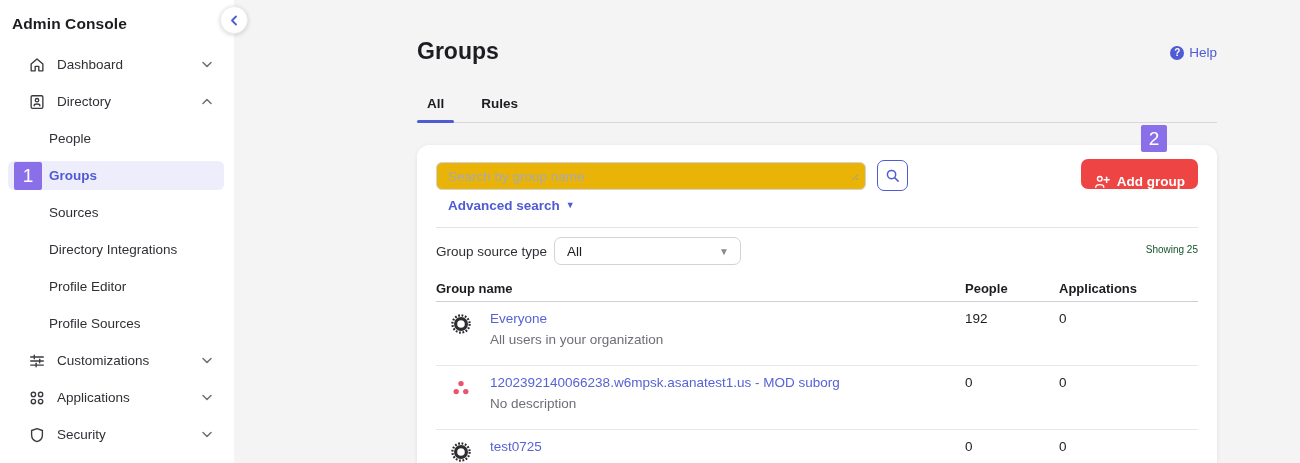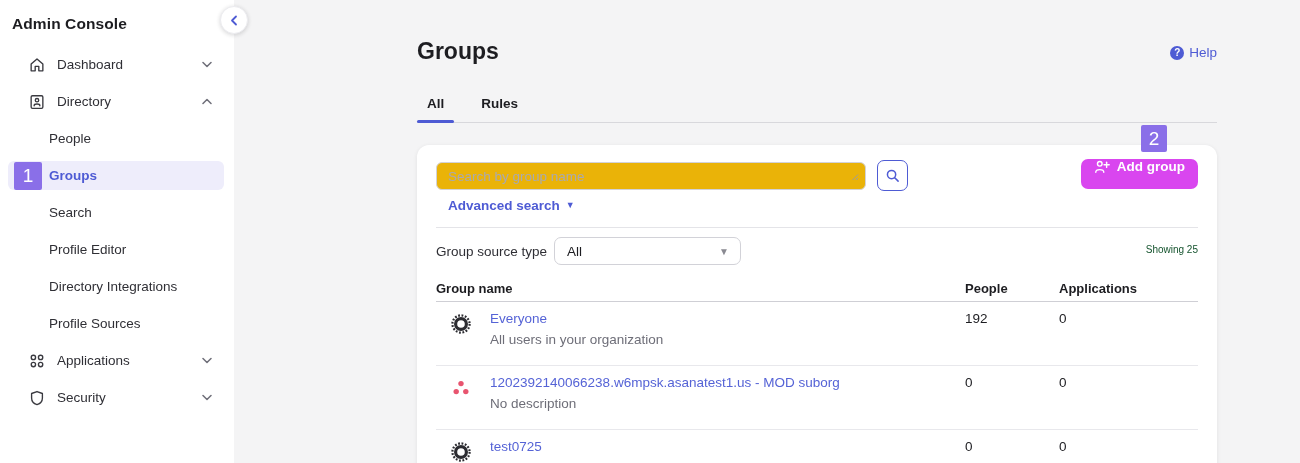--- a/index.html
+++ b/index.html
@@ -38,23 +38,23 @@
   .card { position:absolute; left:0; top:145px; width:800px; height:400px; background:#fff; border-radius:12px;
     box-shadow:0 1px 4px rgba(29,29,33,.09); padding:0 19px; }
   .toolbar { position:relative; height:55px; }
   .search-wrap { position:absolute; left:0; top:17px; width:430px; height:28px; }
   .search-input { width:430px; height:28px; border:1px solid #d2d2d8; border-radius:6px; padding:0 26px 0 11px;
     font-size:13.5px; font-family:"Liberation Sans",sans-serif; color:#1d1d21; background:#eab308; }
   .search-input::placeholder { color:#a9a9b0; }
   .grip { position:absolute; right:7px; bottom:5px; color:#9a9aa2; }
   .search-btn { position:absolute; left:441px; top:15px; width:31px; height:31px; background:#fff;
     border:1px solid #4e5bd4; border-radius:7px; cursor:pointer; display:flex; align-items:center; justify-content:center; color:#4e5bd4; }
-  .add-group-btn { position:absolute; right:0; top:14px; height:30px; padding:0 13px; background:#d946ef; color:#fff;
+  .add-group-btn { position:absolute; right:0; top:14px; height:30px; padding:0 13px; background:#ef4444; color:#fff;
     border:none; border-radius:7px; font-size:13.5px; font-weight:700; font-family:"Liberation Sans",sans-serif;
-    display:flex; align-items:flex-start; gap:7px; cursor:pointer; }
+    display:flex; align-items:flex-end; gap:7px; cursor:pointer; }
   .adv-search { position:absolute; left:12px; top:53px; font-size:13.5px; font-weight:700; color:#4e5bd4; cursor:pointer;
     display:flex; align-items:center; gap:6px; text-decoration:none; }
   .adv-caret { font-size:9px; line-height:1; }
   .hr { border-top:1px solid #e4e4e8; margin-top:27px; }
 
   .filter-row { position:relative; height:48px;text-align:right; }
   .filter-label { position:absolute; left:0; top:16px; font-size:13.5px; color:#2f2f35; }
   .select { position:absolute; left:118px; top:9px; width:187px; height:28px; border:1px solid #d2d2d8; border-radius:7px;
     background:#fff; font-size:13.5px; display:flex; align-items:center; padding:0 12px; cursor:pointer; }
   .select .caret { position:absolute; right:11px; color:#8a8a92; font-size:10px; }
@@ -120,32 +120,50 @@
       </div>
 
       <div class="nav-sub">
         <span>People</span>
       </div>
       <div class="nav-sub active">
         <span class="hl"></span>
         <span>Groups</span>
       </div>
       <div class="nav-sub">
-        <span>Search</span>
+        <span>Sources</span>
+      </div>
+      <div class="nav-sub">
+        <span>Directory Integrations</span>
       </div>
       <div class="nav-sub">
         <span>Profile Editor</span>
       </div>
       <div class="nav-sub">
-        <span>Directory Integrations</span>
-      </div>
-      <div class="nav-sub">
         <span>Profile Sources</span>
       </div>
 
+      <div class="nav-item">
+        <span class="ni-icon">
+          <svg class="stroke" width="18" height="18" viewBox="0 0 20 20">
+              <line x1="3" y1="5.5" x2="17" y2="5.5"></line>
+              <line x1="7" y1="3.5" x2="7" y2="7.5"></line>
+              <line x1="3" y1="10" x2="17" y2="10"></line>
+              <line x1="13" y1="8" x2="13" y2="12"></line>
+              <line x1="3" y1="14.5" x2="17" y2="14.5"></line>
+              <line x1="9" y1="12.5" x2="9" y2="16.5"></line>
+            </svg>
+        </span>
+        <span>Customizations</span>
+        <span class="chev">
+          <svg class="stroke" width="10" height="7" viewBox="0 0 10 7">
+              <polyline points="1,1.5 5,5.5 9,1.5"></polyline>
+            </svg>
+        </span>
+      </div>
 
       <div class="nav-item">
         <span class="ni-icon">
           <svg class="stroke" width="18" height="18" viewBox="0 0 20 20">
               <circle cx="6" cy="6" r="2.4"></circle>
               <circle cx="14" cy="6" r="2.4"></circle>
               <circle cx="6" cy="14" r="2.4"></circle>
               <circle cx="14" cy="14" r="2.4"></circle>
             </svg>
         </span>

